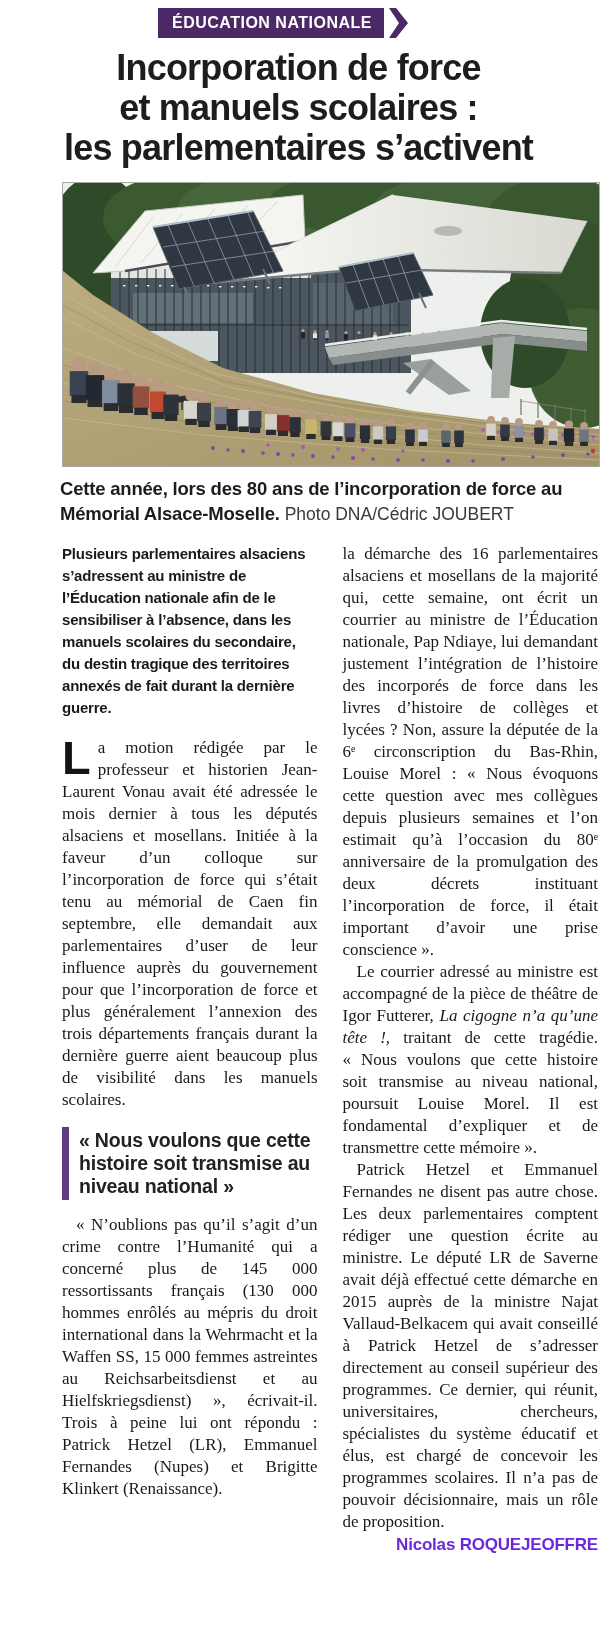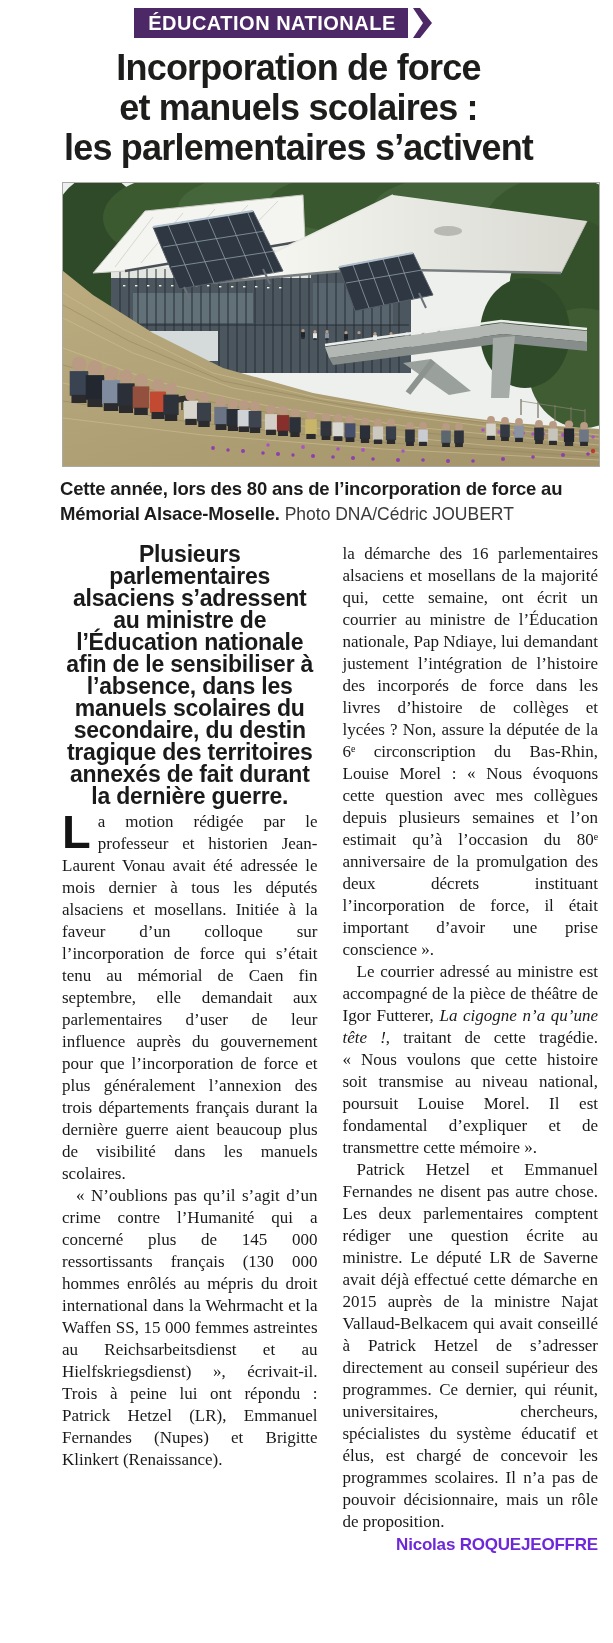--- a/index.html
+++ b/index.html
@@ -5,21 +5,21 @@
   html,body{margin:0;padding:0;background:#ffffff;}
   .page{
     position:relative;width:613px;height:1643px;background:#ffffff;
     overflow:hidden;font-family:"Liberation Serif",serif;color:#191919;
   }
   
   .kicker-row{display:flex;justify-content:center;padding-top:8px;transform:translateX(-23px);}
   .kicker{display:flex;align-items:stretch;}
   .kicker-box{
     background:#4d2866;color:#ffffff;font-family:"Liberation Sans",sans-serif;
-    font-weight:bold;font-size:20px;line-height:28px;letter-spacing:.5px;
+    font-weight:bold;font-size:16px;line-height:28px;letter-spacing:.5px;
     padding:1px 12px 1px 14px;white-space:nowrap;
   }
   .kicker-arrow{margin-left:3px;}
   
   .headline{
     margin:10px 0 0 0;text-align:center;transform:translateX(-8px);
     font-family:"Liberation Sans",sans-serif;font-weight:bold;color:#1d1d1b;
     font-size:36px;line-height:40px;letter-spacing:-0.8px;
   }
   
@@ -30,21 +30,21 @@
     margin:9px 0 0 60px;width:520px;
     font-family:"Liberation Sans",sans-serif;font-weight:bold;
     font-size:18.5px;line-height:25px;color:#1c1c1c;letter-spacing:-0.2px;
   }
   .caption .credit{font-weight:normal;color:#3a3a3a;font-size:17.5px;letter-spacing:0;}
   
   .cols{display:flex;gap:25px;margin:16px 15px 0 62px;}
   .col{flex:1;min-width:0;}
   .intro{
     font-family:"Liberation Sans",sans-serif;font-weight:bold;color:#1a1a1a;
-    font-size:23px;line-height:22px;letter-spacing:-0.2px;text-align:center;margin:0 0 4px 0;
+    font-size:15px;line-height:22px;letter-spacing:-0.2px;text-align:left;margin:0 0 18px 0;
   }
   p.body{margin:0;font-size:17px;line-height:22px;text-align:justify;hyphens:auto;-webkit-hyphens:auto;}
   p.indent{text-indent:14px;}
   .dropcap{
     float:left;font-family:"Liberation Sans",sans-serif;font-weight:bold;color:#141414;
     font-size:47px;line-height:38px;padding:2px 7px 0 0;
   }
   .pullquote{
     margin:16px 0 14px 0;border-left:7px solid #5c3d80;padding:2px 0 2px 10px;
     font-family:"Liberation Sans",sans-serif;font-weight:bold;color:#222222;
@@ -338,20 +338,21 @@
 
   <div class="caption">
     <span>Cette année, lors des 80 ans de l’incorporation de force au Mémorial Alsace-Moselle.</span>
     <span class="credit">Photo DNA/Cédric JOUBERT</span>
   </div>
 
   <div class="cols">
     <div class="col">
       <p class="intro">Plusieurs parlementaires alsaciens s’adressent au ministre de l’Éducation nationale afin de le sensibiliser à l’absence, dans les manuels scolaires du secondaire, du destin tragique des territoires annexés de fait durant la dernière guerre.</p>
       <p class="body"><span class="dropcap">L</span><span>a motion rédigée par le professeur et historien Jean-Laurent Vonau avait été adressée le mois dernier à tous les députés alsaciens et mosellans. Initiée à la faveur d’un colloque sur l’incorporation de force qui s’était tenu au mémorial de Caen fin septembre, elle demandait aux parlementaires d’user de leur influence auprès du gouvernement pour que l’incorporation de force et plus généralement l’annexion des trois départements français durant la dernière guerre aient beaucoup plus de visibilité dans les manuels scolaires.</span></p>
+      <div class="pullquote">«&nbsp;Nous voulons que cette histoire soit transmise au niveau national&nbsp;»</div>
       <p class="body indent">«&nbsp;N’oublions pas qu’il s’agit d’un crime contre l’Humanité qui a concerné plus de 145&nbsp;000 ressortissants français (130&nbsp;000 hommes enrôlés au mépris du droit international dans la Wehrmacht et la Waffen SS, 15&nbsp;000 femmes astreintes au Reichsarbeitsdienst et au Hielfskriegsdienst)&nbsp;», écrivait-il. Trois à peine lui ont répondu&nbsp;: Patrick Hetzel (LR), Emmanuel Fernandes (Nupes) et Brigitte Klinkert (Renaissance).</p>
     </div>
     <div class="col">
       <p class="body">la démarche des 16 parlementaires alsaciens et mosellans de la majorité qui, cette semaine, ont écrit un courrier au ministre de l’Éducation nationale, Pap Ndiaye, lui demandant justement l’intégration de l’histoire des incorporés de force dans les livres d’histoire de collèges et lycées&nbsp;? Non, assure la députée de la 6ᵉ circonscription du Bas-Rhin, Louise Morel&nbsp;: «&nbsp;Nous évoquons cette question avec mes collègues depuis plusieurs semaines et l’on estimait qu’à l’occasion du 80ᵉ anniversaire de la promulgation des deux décrets instituant l’incorporation de force, il était important d’avoir une prise conscience&nbsp;».</p>
       <p class="body indent"><span>Le courrier adressé au ministre est accompagné de la pièce de théâtre de Igor Futterer, </span><span class="it">La cigogne n’a qu’une tête&nbsp;!</span><span>, traitant de cette tragédie. «&nbsp;Nous voulons que cette histoire soit transmise au niveau national, poursuit Louise Morel. Il est fondamental d’expliquer et de transmettre cette mémoire&nbsp;».</span></p>
       <p class="body indent">Patrick Hetzel et Emmanuel Fernandes ne disent pas autre chose. Les deux parlementaires comptent rédiger une question écrite au ministre. Le député LR de Saverne avait déjà effectué cette démarche en 2015 auprès de la ministre Najat Vallaud-Belkacem qui avait conseillé à Patrick Hetzel de s’adresser directement au conseil supérieur des programmes. Ce dernier, qui réunit, universitaires, chercheurs, spécialistes du système éducatif et élus, est chargé de concevoir les programmes scolaires. Il n’a pas de pouvoir décisionnaire, mais un rôle de proposition.</p>
       <div class="byline">Nicolas ROQUEJEOFFRE</div>
     </div>
   </div>
 

